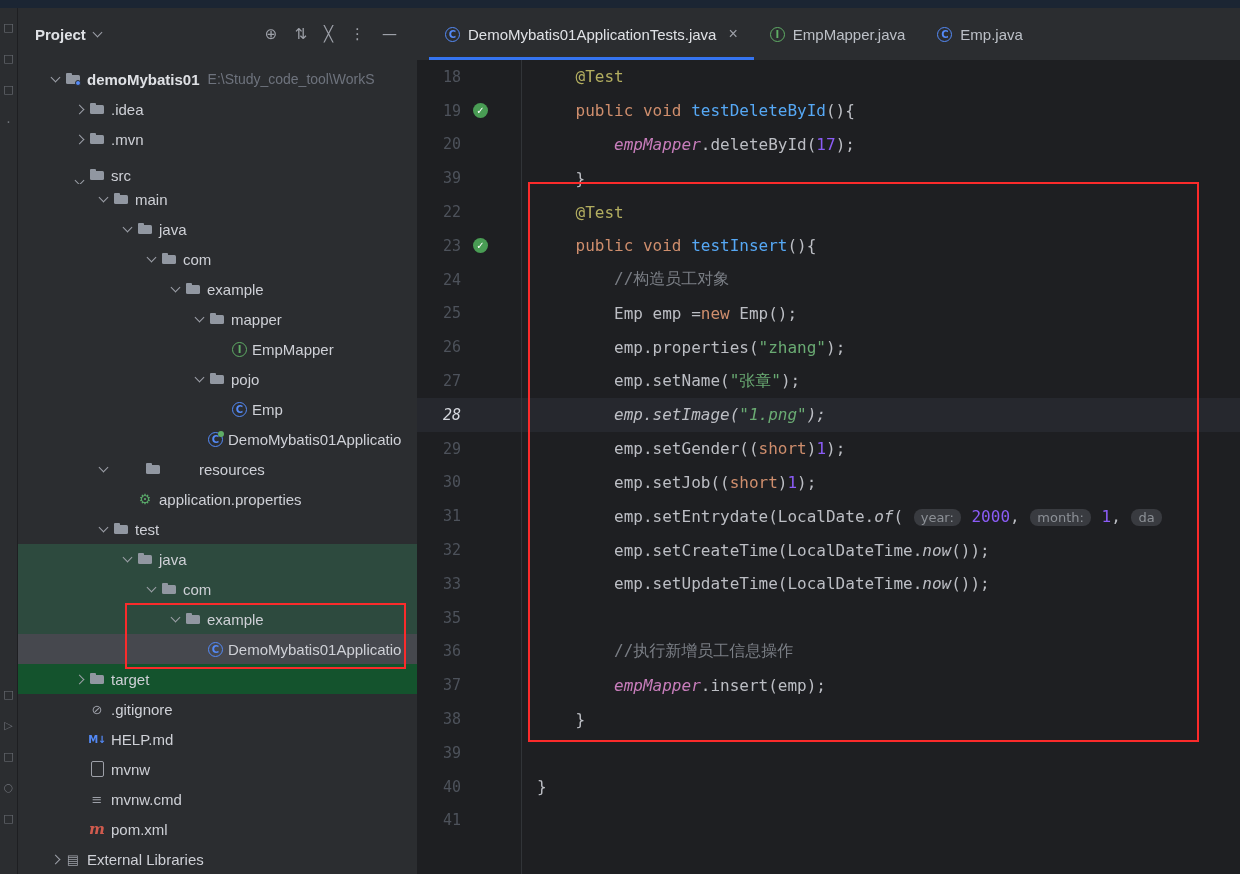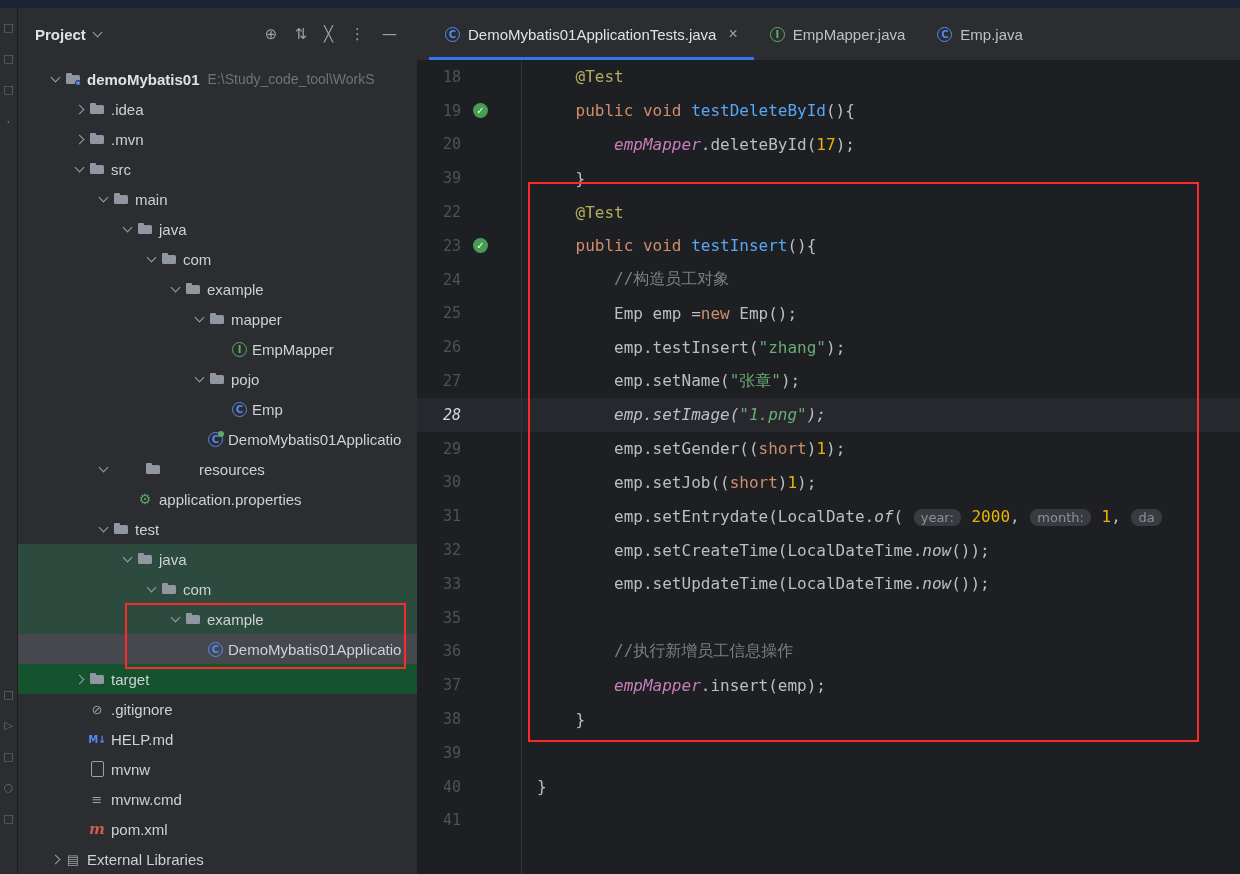--- a/index.html
+++ b/index.html
@@ -87,21 +87,21 @@
   .pass-icon { width:15px; height:15px; border-radius:50%; background:#499c54; color:#fff;
                font-size:10px; display:flex; align-items:center; justify-content:center; }
   .code-text { padding-left:16px; font-family:"DejaVu Sans Mono","DejaVu Sans", monospace;
                font-size:16px; color:#bcbec4; }
   .t-d { color:#bcbec4; }
   .t-k { color:#cf8e6d; }
   .t-a { color:#b3ae60; }
   .t-m { color:#56a8f5; }
   .t-f { color:#c77dbb; font-style:italic; }
   .t-s { color:#6aab73; }
-  .t-n { color:#eab308; }
+  .t-n { color:#8b5cf6; }
   .t-c { color:#7a7e85; }
   .t-i { color:#bcbec4; font-style:italic; }
   .t-h { background:#393b40; color:#8c9096; border-radius:8px; padding:1px 7px; margin:0 1px;
          font-size:13px; font-family:"DejaVu Sans", sans-serif; }
 
   .ann-box { position:absolute; border:2px solid #fb2b2b; z-index:10; pointer-events:none; }
 </style>
 </head>
 <body>
 
@@ -152,21 +152,21 @@
             <span class="ticon folder"></span>
             <span class="tree-label">.idea</span>
           </div>
           <div class="tree-row" style="padding-left: 52px;">
             <span class="chevbox">
               <span class="chev right"></span>
             </span>
             <span class="ticon folder"></span>
             <span class="tree-label">.mvn</span>
           </div>
-          <div class="tree-row" style="padding-left: 52px;">
+          <div class="tree-row" style="padding-left: 52px; align-items: flex-end;">
             <span class="chevbox">
               <span class="chev down"></span>
             </span>
             <span class="ticon folder"></span>
             <span class="tree-label">src</span>
           </div>
           <div class="tree-row" style="padding-left: 76px;">
             <span class="chevbox">
               <span class="chev down"></span>
             </span>
@@ -329,21 +329,21 @@
       <div class="code-wrap" id="code-wrap">
         <div id="code">
             <div class="code-line"><div class="gutter"><span class="lnum">18</span><span class="gmark"></span></div><div class="code-text"><span class="t-a">    @Test</span></div></div>
             <div class="code-line"><div class="gutter"><span class="lnum">19</span><span class="gmark"><span class="pass-icon">✓</span></span></div><div class="code-text"><span class="t-k">    public void </span><span class="t-m">testDeleteById</span><span class="t-d">(){</span></div></div>
             <div class="code-line"><div class="gutter"><span class="lnum">20</span><span class="gmark"></span></div><div class="code-text"><span class="t-f">        empMapper</span><span class="t-d">.deleteById(</span><span class="t-n">17</span><span class="t-d">);</span></div></div>
             <div class="code-line"><div class="gutter"><span class="lnum">39</span><span class="gmark"></span></div><div class="code-text"><span class="t-d">    }</span></div></div>
             <div class="code-line"><div class="gutter"><span class="lnum">22</span><span class="gmark"></span></div><div class="code-text"><span class="t-a">    @Test</span></div></div>
             <div class="code-line"><div class="gutter"><span class="lnum">23</span><span class="gmark"><span class="pass-icon">✓</span></span></div><div class="code-text"><span class="t-k">    public void </span><span class="t-m">testInsert</span><span class="t-d">(){</span></div></div>
             <div class="code-line"><div class="gutter"><span class="lnum">24</span><span class="gmark"></span></div><div class="code-text"><span class="t-c">        //构造员工对象</span></div></div>
             <div class="code-line"><div class="gutter"><span class="lnum">25</span><span class="gmark"></span></div><div class="code-text"><span class="t-d">        Emp emp =</span><span class="t-k">new</span><span class="t-d"> Emp();</span></div></div>
-            <div class="code-line"><div class="gutter"><span class="lnum">26</span><span class="gmark"></span></div><div class="code-text"><span class="t-d">        emp.testInsert(</span><span class="t-s">"zhang"</span><span class="t-d">);</span></div></div>
+            <div class="code-line"><div class="gutter"><span class="lnum">26</span><span class="gmark"></span></div><div class="code-text"><span class="t-d">        emp.properties(</span><span class="t-s">"zhang"</span><span class="t-d">);</span></div></div>
             <div class="code-line"><div class="gutter"><span class="lnum">27</span><span class="gmark"></span></div><div class="code-text"><span class="t-d">        emp.setName(</span><span class="t-s">"张章"</span><span class="t-d">);</span></div></div>
             <div class="code-line current"><div class="gutter"><span class="lnum">28</span><span class="gmark"></span></div><div class="code-text"><span class="t-d">        emp.setImage(</span><span class="t-s">"1.png"</span><span class="t-d">);</span></div></div>
             <div class="code-line"><div class="gutter"><span class="lnum">29</span><span class="gmark"></span></div><div class="code-text"><span class="t-d">        emp.setGender((</span><span class="t-k">short</span><span class="t-d">)</span><span class="t-n">1</span><span class="t-d">);</span></div></div>
             <div class="code-line"><div class="gutter"><span class="lnum">30</span><span class="gmark"></span></div><div class="code-text"><span class="t-d">        emp.setJob((</span><span class="t-k">short</span><span class="t-d">)</span><span class="t-n">1</span><span class="t-d">);</span></div></div>
             <div class="code-line"><div class="gutter"><span class="lnum">31</span><span class="gmark"></span></div><div class="code-text"><span class="t-d">        emp.setEntrydate(LocalDate.</span><span class="t-i">of</span><span class="t-d">( </span><span class="t-h">year:</span><span class="t-d"> </span><span class="t-n">2000</span><span class="t-d">, </span><span class="t-h">month:</span><span class="t-d"> </span><span class="t-n">1</span><span class="t-d">, </span><span class="t-h">da</span></div></div>
             <div class="code-line"><div class="gutter"><span class="lnum">32</span><span class="gmark"></span></div><div class="code-text"><span class="t-d">        emp.setCreateTime(LocalDateTime.</span><span class="t-i">now</span><span class="t-d">());</span></div></div>
             <div class="code-line"><div class="gutter"><span class="lnum">33</span><span class="gmark"></span></div><div class="code-text"><span class="t-d">        emp.setUpdateTime(LocalDateTime.</span><span class="t-i">now</span><span class="t-d">());</span></div></div>
             <div class="code-line"><div class="gutter"><span class="lnum">35</span><span class="gmark"></span></div><div class="code-text"></div></div>
             <div class="code-line"><div class="gutter"><span class="lnum">36</span><span class="gmark"></span></div><div class="code-text"><span class="t-c">        //执行新增员工信息操作</span></div></div>
             <div class="code-line"><div class="gutter"><span class="lnum">37</span><span class="gmark"></span></div><div class="code-text"><span class="t-f">        empMapper</span><span class="t-d">.insert(emp);</span></div></div>

